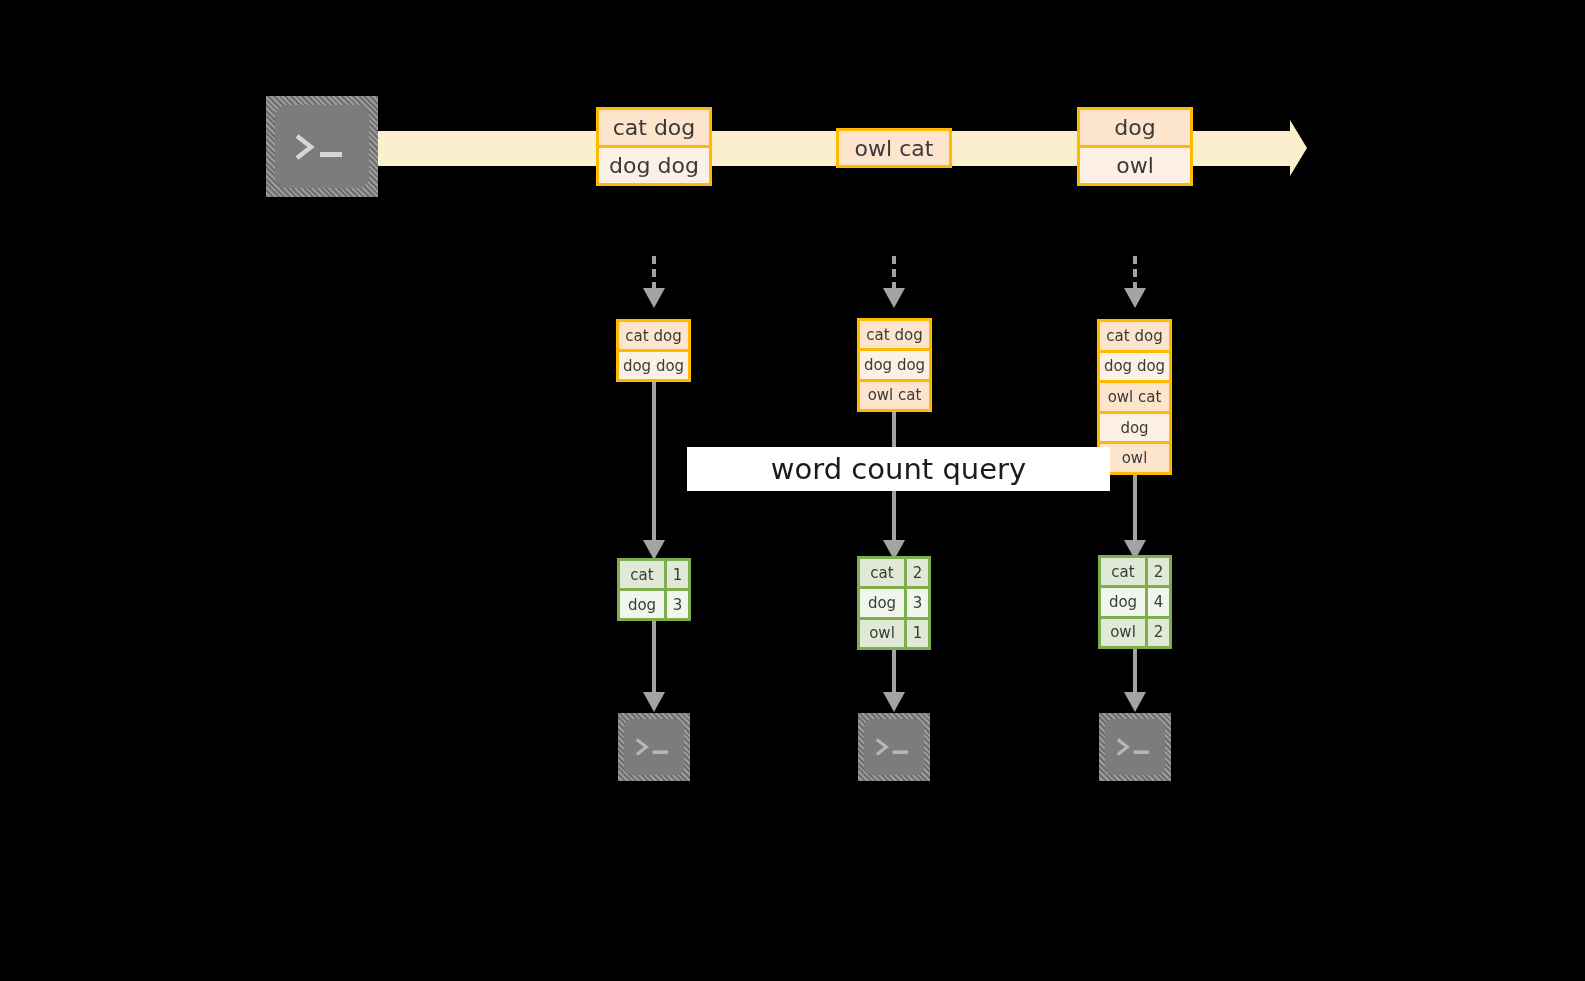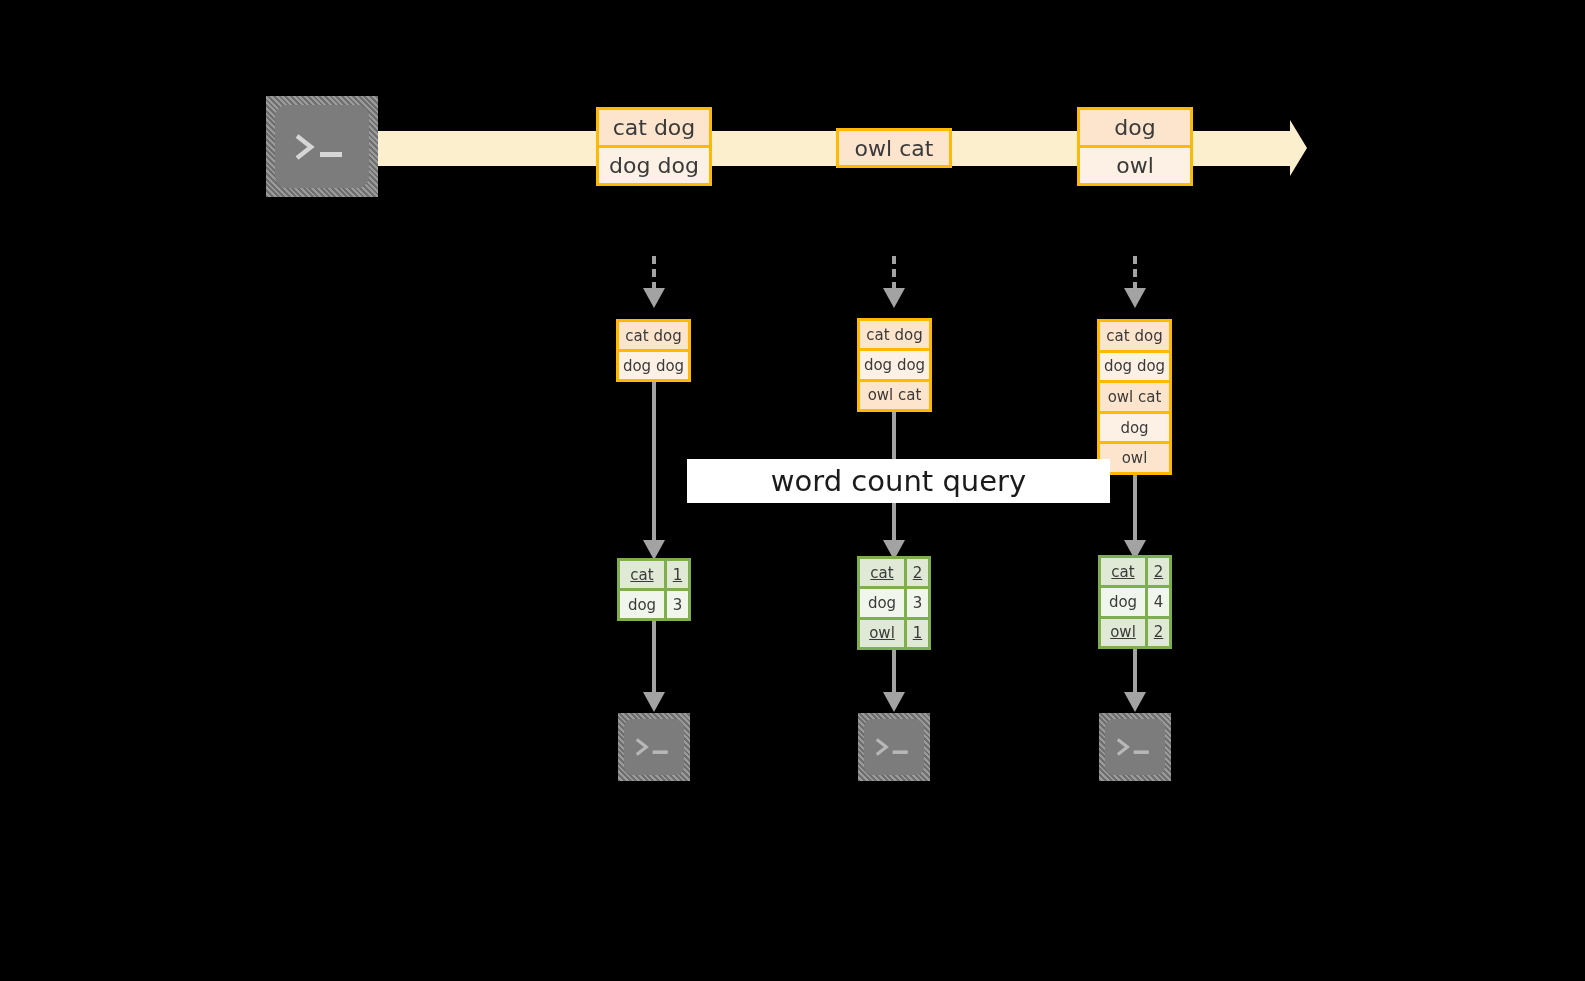--- a/index.html
+++ b/index.html
@@ -99,21 +99,21 @@
   .gtable .trow + .trow { border-top: 3px solid #7fae4e; }
   .gtable .tcell {
     box-sizing: border-box;
     display: flex;
     align-items: center;
     justify-content: center;
     color: #3a3a3a;
     background: #f1f6ec;
     white-space: nowrap;
   }
-  .gtable .tcell.dark { background: #dfe9d6; text-decoration: underline; }
+  .gtable .tcell.dark { background: #dfe9d6; }
   .gtable .tcell.key { flex: 0 0 auto; }
   .gtable .tcell.val { flex: 1 1 auto; border-left: 3px solid #7fae4e; }
 
   
   .vline {
     position: absolute;
     background: #a3a3a3;
     width: 4px;
   }
   .vdash {
@@ -204,21 +204,21 @@
 
   <div class="vline" style="left:652px; top:382px; height:160px;"></div>
   <div class="vhead" style="left:643px; top:540px;"></div>
 
   <div class="vline" style="left:892px; top:412px; height:130px;"></div>
   <div class="vhead" style="left:883px; top:540px;"></div>
 
   <div class="vline" style="left:1133px; top:475px; height:67px;"></div>
   <div class="vhead" style="left:1124px; top:540px;"></div>
 
-  <div class="banner" style="left:687px; top:459px; width:423px; height:44px; font-size:29px;">
+  <div class="banner" style="left:687px; top:447px; width:423px; height:44px; font-size:29px;">
     <span>word count query</span>
   </div>
 
   <div class="gtable" style="left:617px; top:558px; width:74px; height:63px; font-size:15px;">
     <div class="trow">
       <div class="tcell key dark" style="width:44px;">cat</div>
       <div class="tcell val dark">1</div>
     </div>
     <div class="trow">
       <div class="tcell key" style="width:44px;">dog</div>

